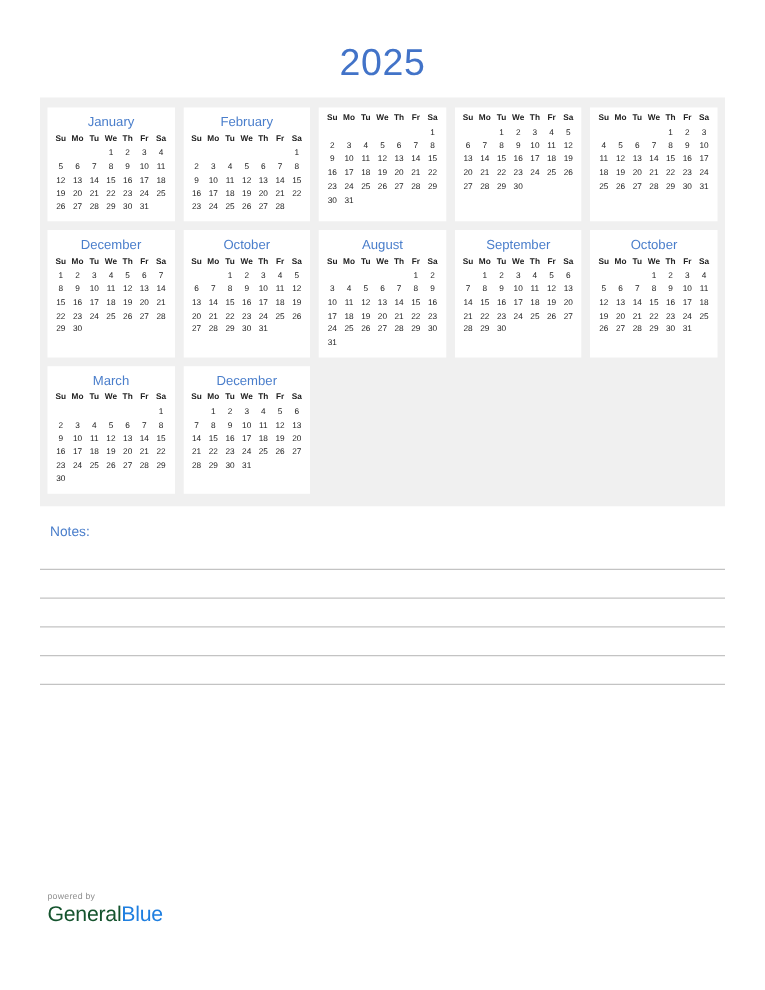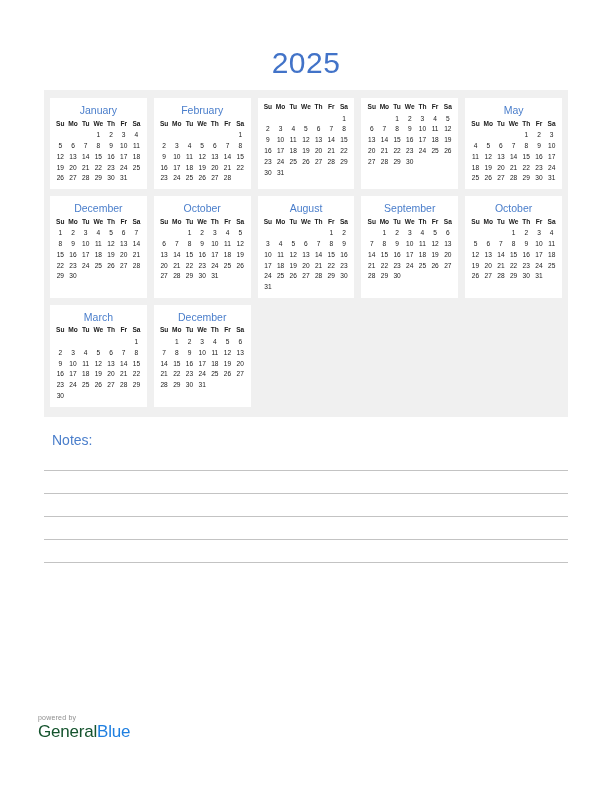--- a/index.html
+++ b/index.html
@@ -13,21 +13,21 @@
     background: #ffffff;
     font-family: "Liberation Sans", sans-serif;
     color: #1a1a1a;
     position: relative;
     overflow: hidden;
   }
 
   .page {
     width: 612px;
     height: 596px;
-    padding: 12px;
+    padding: 0;
     position: relative;
   }
 
   
   .year-title {
     text-align: center;
     font-size: 30px;
     font-weight: 400;
     color: #4273c8;
     letter-spacing: 0.5px;
@@ -93,21 +93,21 @@
   td.empty { color: transparent; }
 
   
   .notes-section {
     margin: 0 32px;
     padding-top: 16px;
   }
 
   .notes-label {
     color: #4a7ecb;
-    font-size: 14px;
+    font-size: 11px;
     padding-left: 8px;
     padding-bottom: 8px;
     line-height: 1;
   }
 
   .note-line {
     border-bottom: 1px solid #c3c3c3;
     height: 23px;
   }
   .note-line:first-of-type { height: 16px; }
@@ -397,21 +397,20 @@
                 <td>29</td>
                 <td>30</td>
                 <td class="empty">&nbsp;</td>
                 <td class="empty">&nbsp;</td>
                 <td class="empty">&nbsp;</td>
               </tr>
             </tbody>
           </table>
         </div>
         <div class="month-card">
-          <div class="month-name">May</div>
           <table class="month-table">
             <thead>
               <tr>
                 <th>Su</th>
                 <th>Mo</th>
                 <th>Tu</th>
                 <th>We</th>
                 <th>Th</th>
                 <th>Fr</th>
                 <th>Sa</th>

